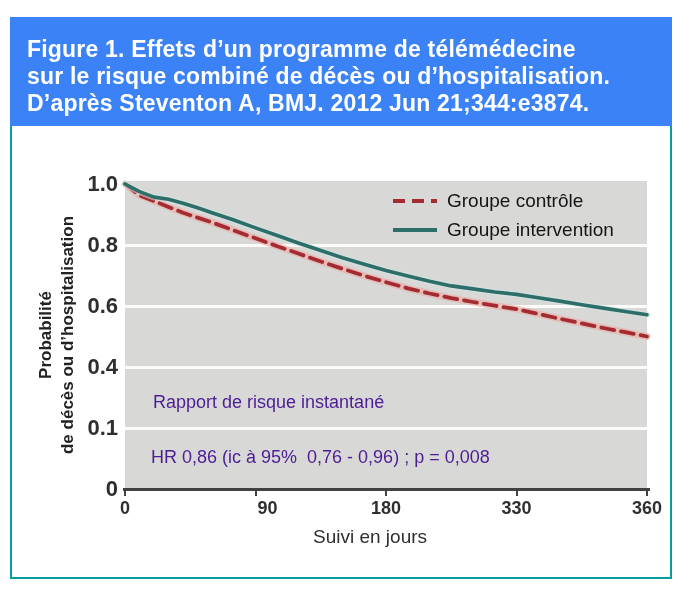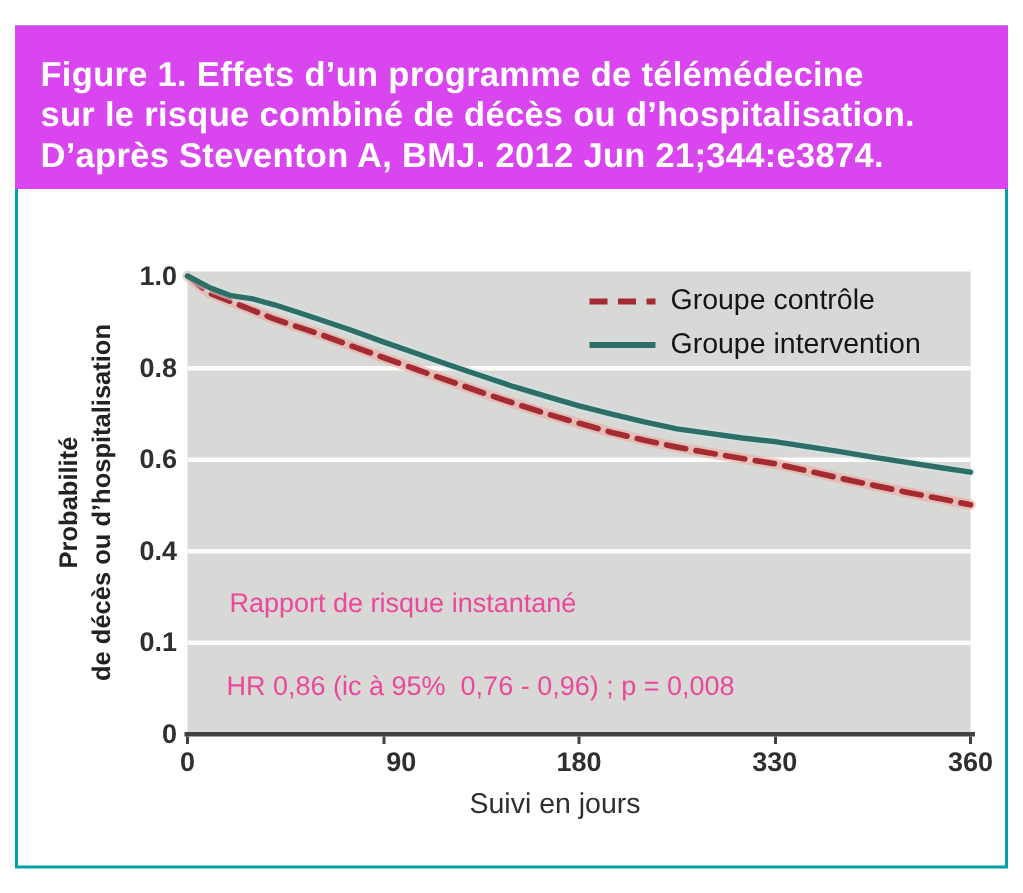--- a/index.html
+++ b/index.html
@@ -7,21 +7,21 @@
     width:682px;height:595px;position:relative;background:#ffffff;
     font-family:"Liberation Sans", sans-serif;
     -webkit-font-smoothing:antialiased;
   }
   .frame{
     position:absolute;left:10px;top:17px;width:658px;height:558px;
     border:2px solid #069fa1;background:#ffffff;box-sizing:content-box;
   }
   .header{
     position:absolute;left:10px;top:17px;width:662px;height:109px;
-    background:#d946ef;box-sizing:border-box;padding:19px 14px 0 17px;
+    background:#3b82f6;box-sizing:border-box;padding:19px 14px 0 17px;
   }
   .title-line{
     color:#ffffff;font-size:23px;font-weight:bold;line-height:27px;
     letter-spacing:0.2px;white-space:nowrap;
   }
   .plot-bg{
     position:absolute;left:125px;top:181px;width:522px;height:308px;
     background:#d8d8d6;
   }
   .gridline{
@@ -32,21 +32,21 @@
     overflow:visible;
   }
   .x-axis-line{
     position:absolute;left:123px;top:488px;width:527px;height:3px;background:#414141;
   }
   .tick-mark{
     position:absolute;width:2px;height:5px;top:491px;background:#414141;
   }
   .y-tick{
     position:absolute;left:58px;width:60px;text-align:right;
-    font-size:18px;font-weight:bold;color:#2f2f2f;line-height:22px;
+    font-size:22px;font-weight:bold;color:#2f2f2f;line-height:22px;
   }
   .x-tick{
     position:absolute;top:497px;transform:translateX(-50%);
     font-size:18px;font-weight:bold;color:#2f2f2f;line-height:22px;
   }
   .ylabel{
     position:absolute;left:26px;top:175px;width:62px;height:320px;
   }
   .ylabel-inner{
     position:absolute;left:50%;top:50%;
@@ -63,21 +63,21 @@
   }
   .legend-row{
     display:flex;align-items:center;height:25px;margin-bottom:4px;
   }
   .legend-sample{display:inline-block;width:46px;height:10px;margin-right:9px;}
   .legend-sample svg{display:block;}
   .legend-label{
     font-size:19px;color:#151515;white-space:nowrap;line-height:25px;
   }
   .annot{
-    position:absolute;font-size:18px;color:#ec4899;white-space:pre;
+    position:absolute;font-size:18px;color:#4c1d95;white-space:pre;
   }
   .annot1{left:153px;top:392px;}
   .annot2{left:151px;top:447px;}
 </style>
 </head>
 <body>
 
 <div class="page">
   <div class="frame"></div>
 

